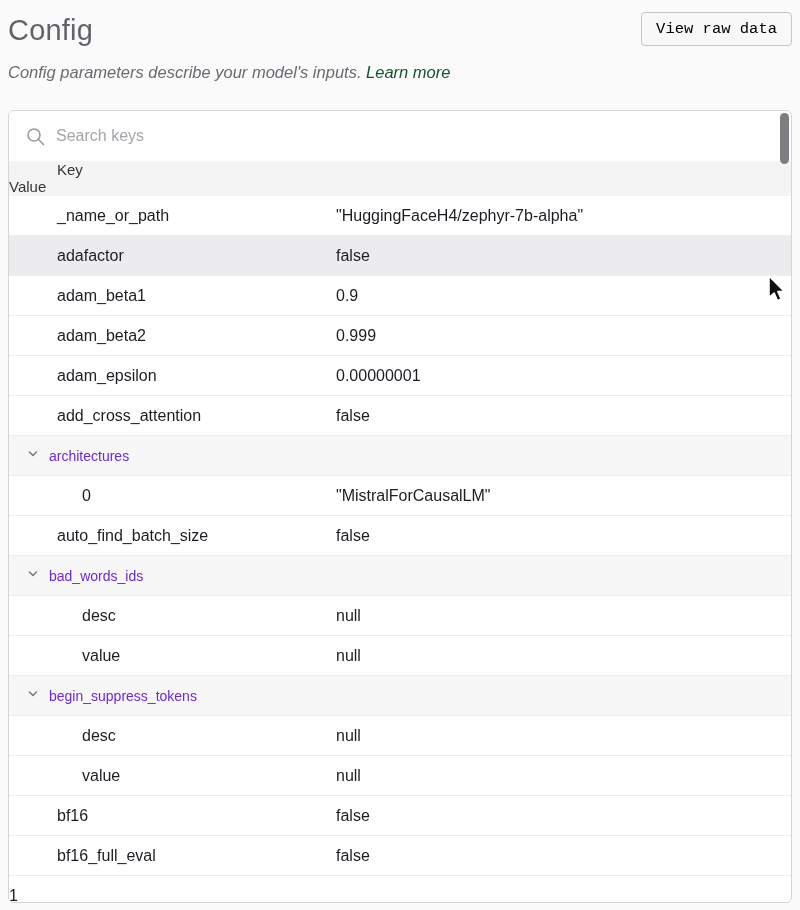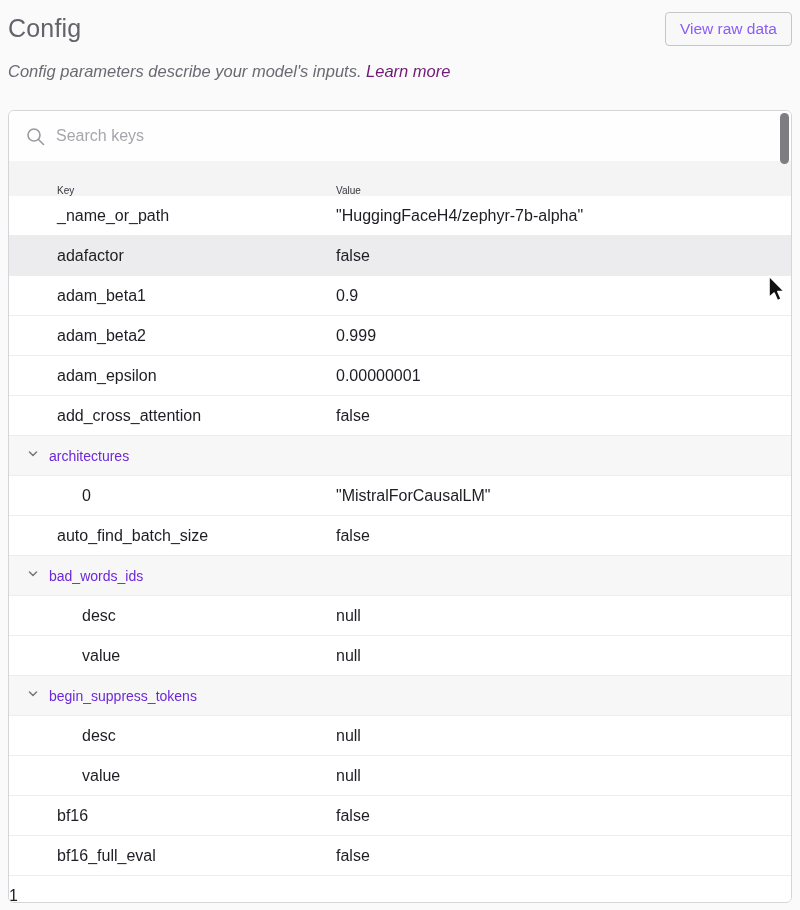--- a/index.html
+++ b/index.html
@@ -12,40 +12,40 @@
     position: relative;
   }
   .page { width: 800px; height: 910px; position: relative; padding: 0 8px; }
 
   
   .page-header {
     display: flex; justify-content: space-between; align-items: flex-start;
     padding-top: 12px;
   }
   .page-title {
-    font-size: 25px; font-weight: 400; color: #63636b;
+    font-size: 29px; font-weight: 400; color: #63636b;
     letter-spacing: .2px; padding-top: 2px;
   }
   .raw-btn {
-    font-family: Liberation Sans, sans-serif;
-    font-size: 15.5px; color: #8b5cf6;
+    font-family: Liberation Mono, monospace;
+    font-size: 15.5px; color: #000000;
     background: #f8f8f9;
     border: 1px solid #c6c6ca;
     border-radius: 4px;
     padding: 7px 14px;
     cursor: pointer;
   }
   .subtitle {
     margin-top: 16px;
     font-style: italic;
     font-size: 16.5px;
     color: #6a6a72;
   }
   .subtitle a {
-    color: #701a75; text-decoration: none; font-style: italic; cursor: pointer;
+    color: #14532d; text-decoration: none; font-style: italic; cursor: pointer;
   }
 
   
   .panel {
     position: absolute;
     left: 8px; top: 110px;
     width: 784px; height: 793px;
     background: #ffffff;
     border: 1px solid #d5d5d9;
     border-radius: 6px;
@@ -65,22 +65,22 @@
     color: #a16207;
     margin-left: 11px;
     width: 600px;
     background: transparent;
   }
   .search-input::placeholder { color: #a6a6ac; }
 
   .table-header {
     height: 35px;
     background: #f4f4f5;
-    display: flex; align-items: flex-end;
-    font-size: 10px; color: #35353c;
+    display: flex; align-items: flex-start;
+    font-size: 15px; color: #35353c; flex-direction: column;
   }
   .col-key { width: 327px; flex: none; padding-left: 48px; }
   .col-value { flex: 1; }
 
   
   .row {
     height: 40px;
     display: flex; align-items: center;
     border-bottom: 1px solid #ededee;
     font-size: 16px;

